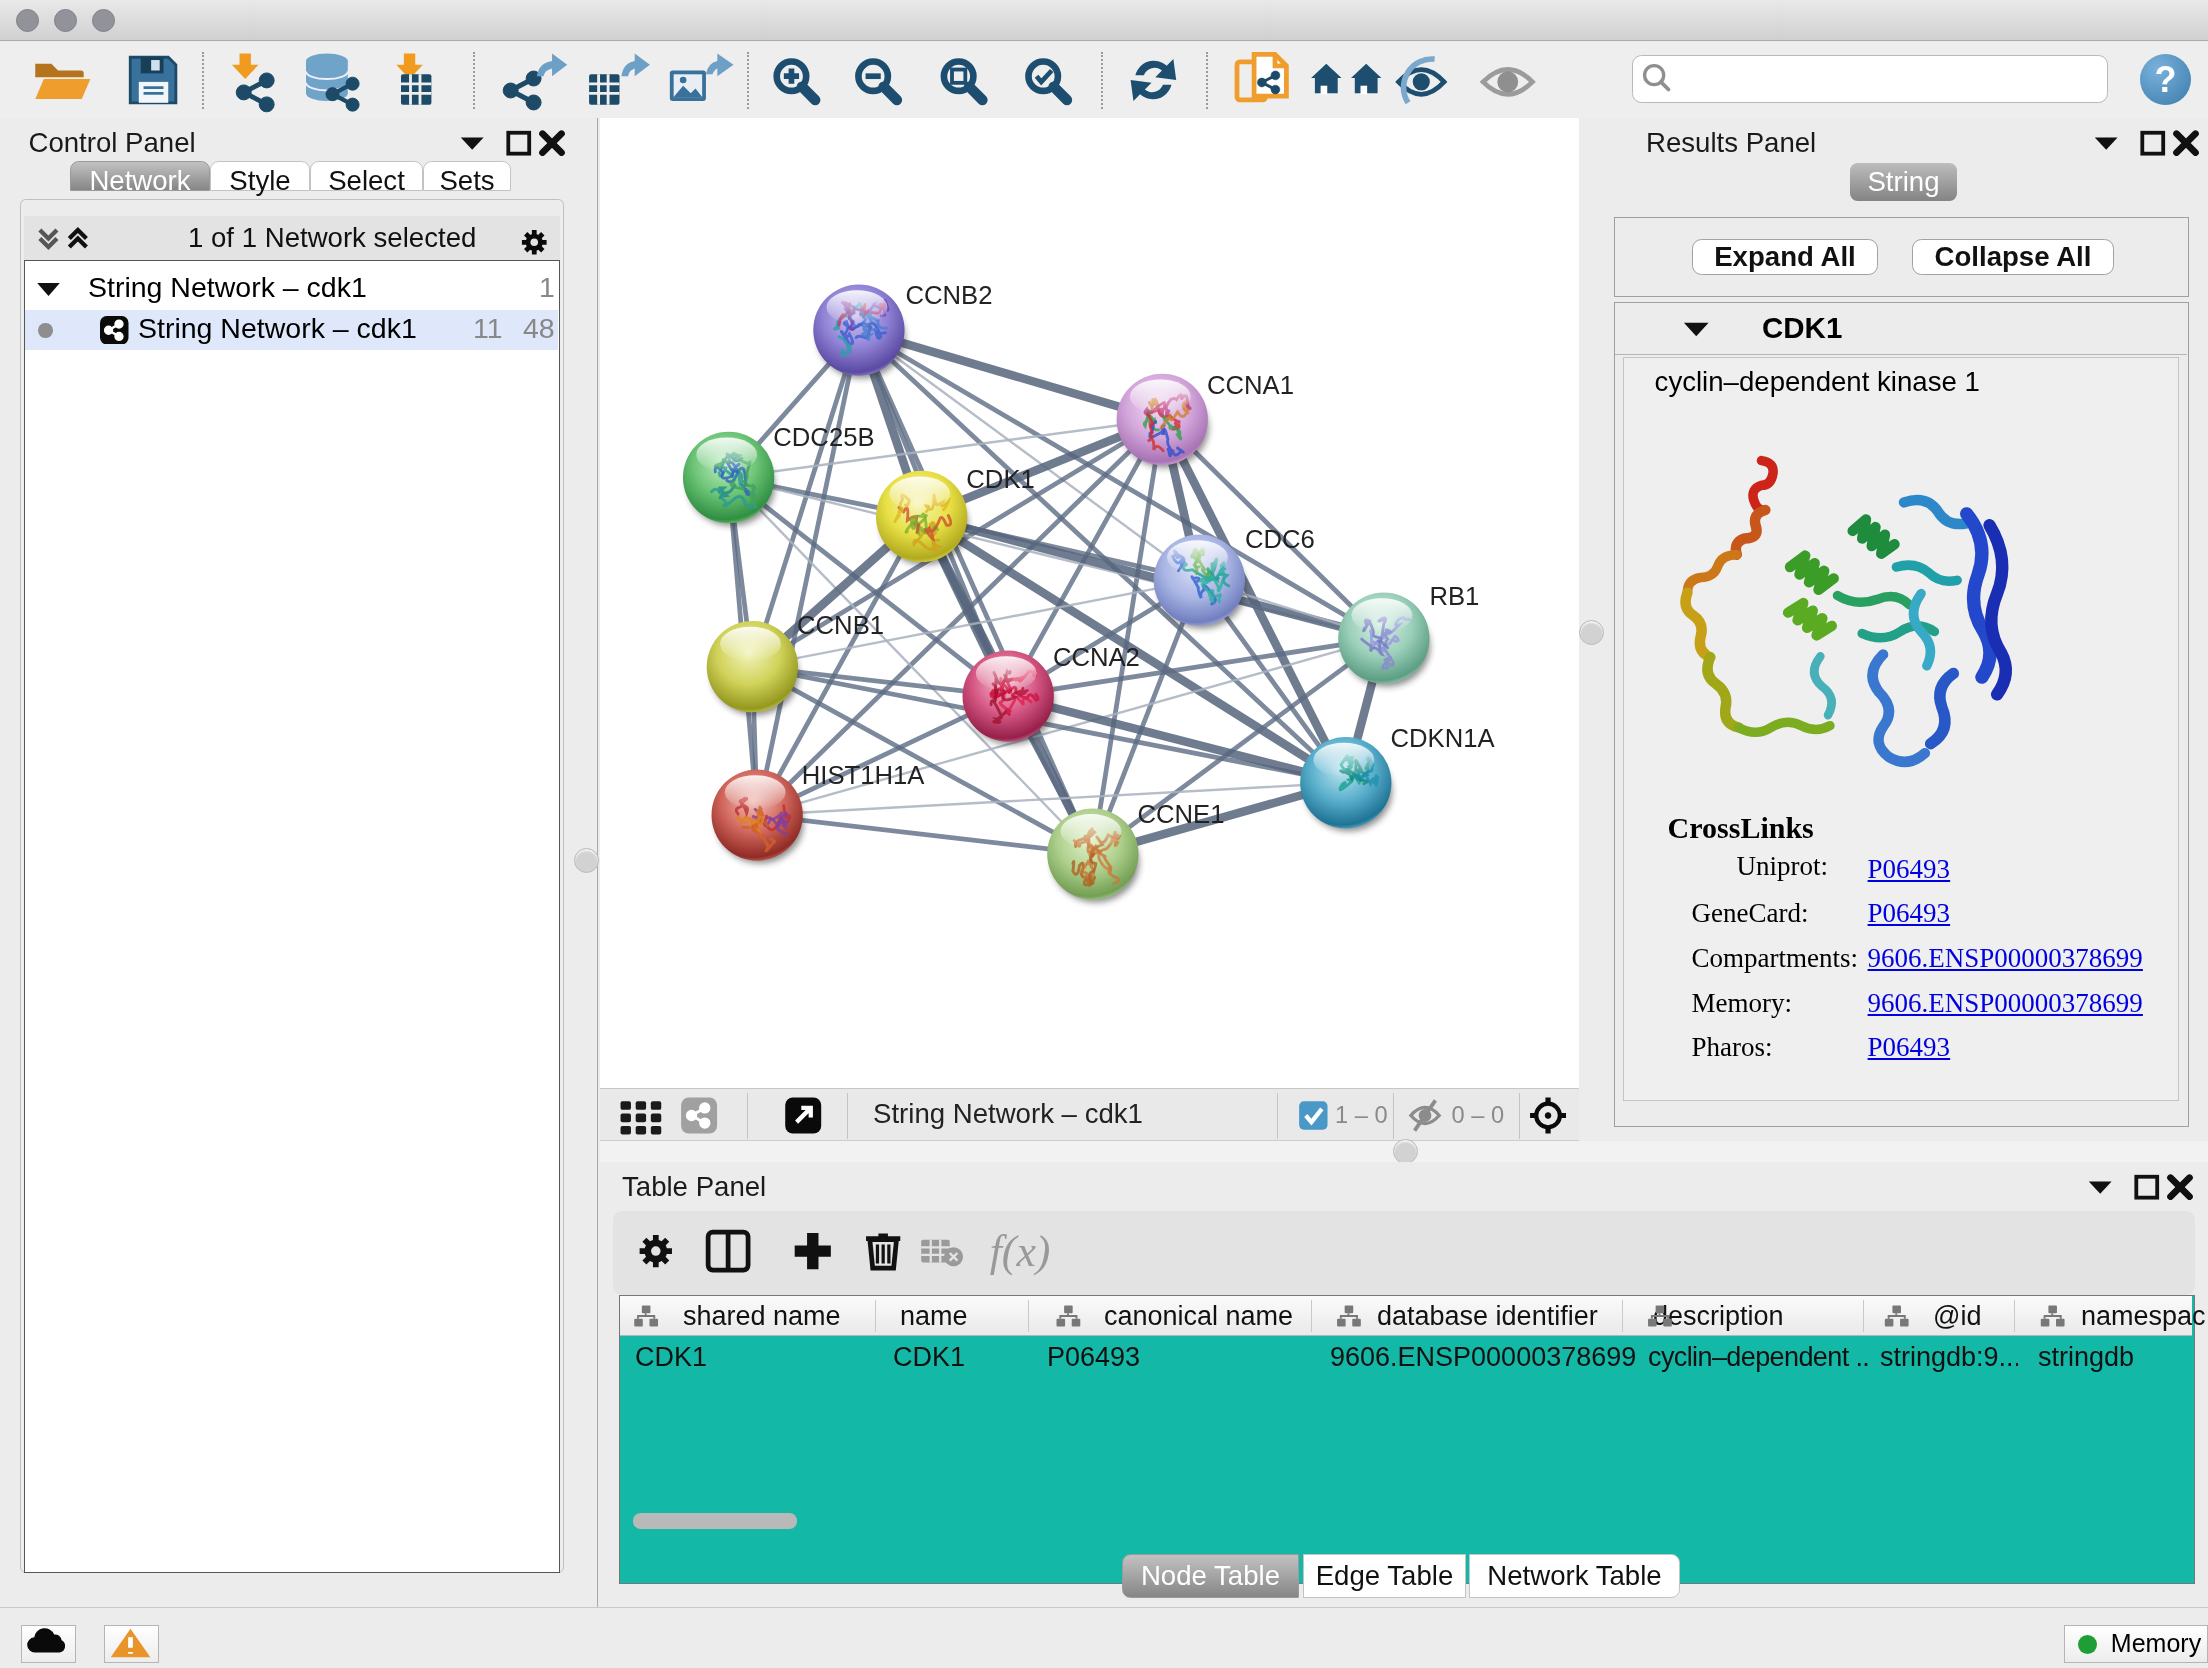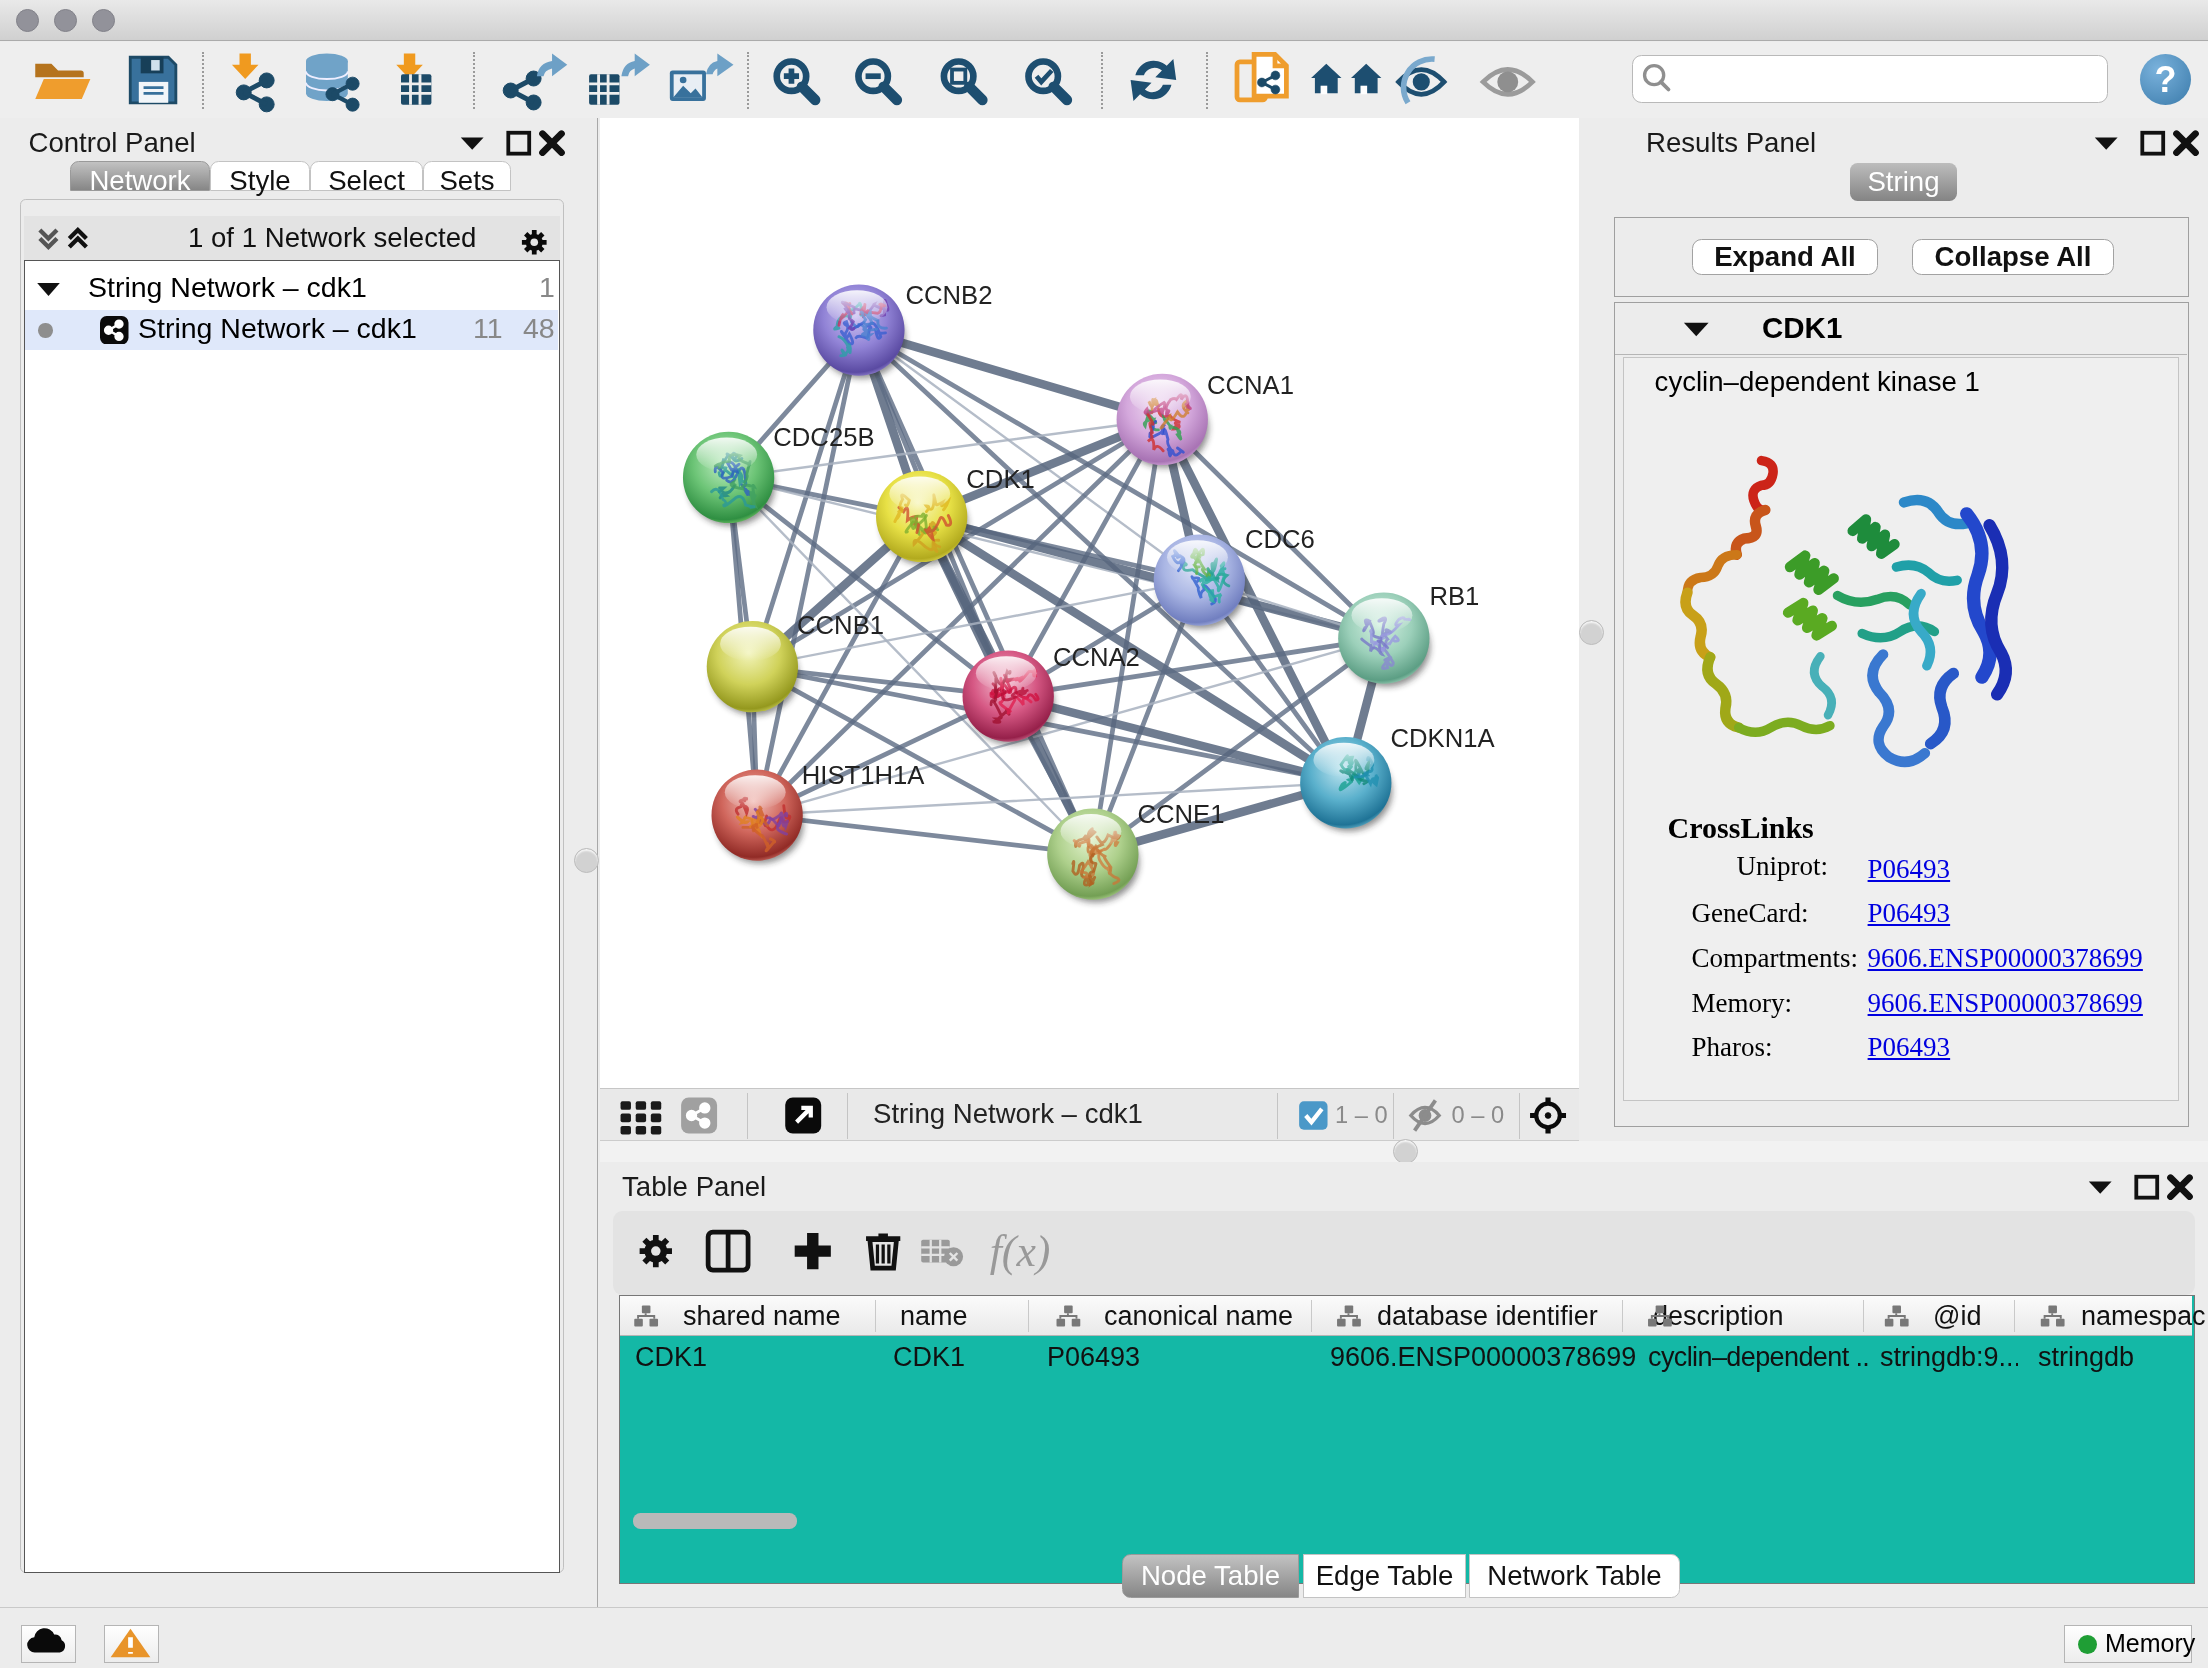--- a/index.html
+++ b/index.html
@@ -795,16 +795,16 @@
       <svg width="51" height="34" viewBox="0 0 54 36">
         <path d="M14,28 a8,8 0 0 1 -1,-16 a11,11 0 0 1 21,-3 a7,7 0 0 1 8,6 a7,7 0 0 1 -2,13 z" fill="#0a0a0a"></path>
       </svg>
     </div>
     <div class="sbtn" style="left:104px; width:55px;">
       <svg width="51" height="34" viewBox="0 0 54 36">
         <path d="M27,3 L48,33 H6 z" fill="#e8942a"></path>
         <path d="M27,12 v11 M27,27.5 v2" stroke="#fff" stroke-width="5"></path>
       </svg>
     </div>
-    <div class="sbtn" style="left:2064px; width:128px; font-size:25px; line-height:35px; text-align:left; padding-left:40px;">
+    <div class="sbtn" style="left:2064px; width:144px; font-size:25px; line-height:35px; text-align:center; padding-left:40px;">
       <div class="abs" style="left:13.3px; top:8.6px; width:19px; height:19px; border-radius:50%; background:#1f9e35;"></div>Memory</div>
   </div>
 
 
 </body></html>

